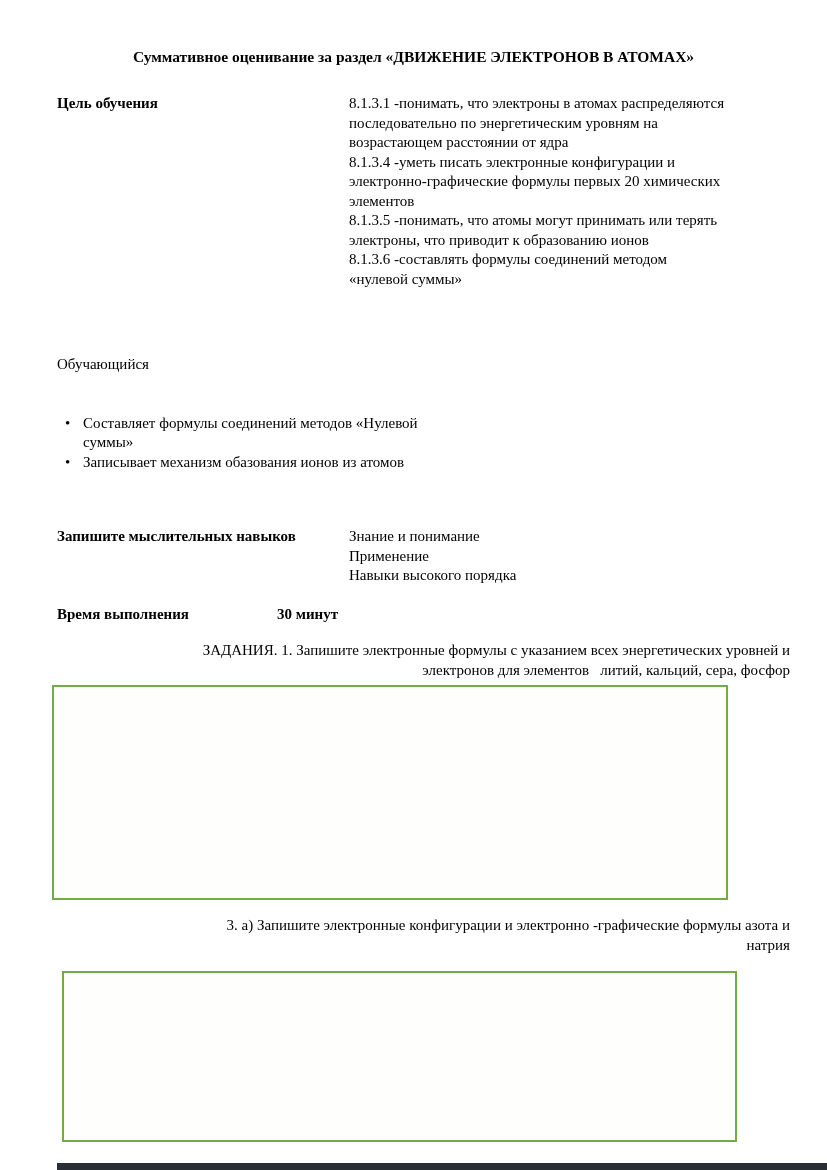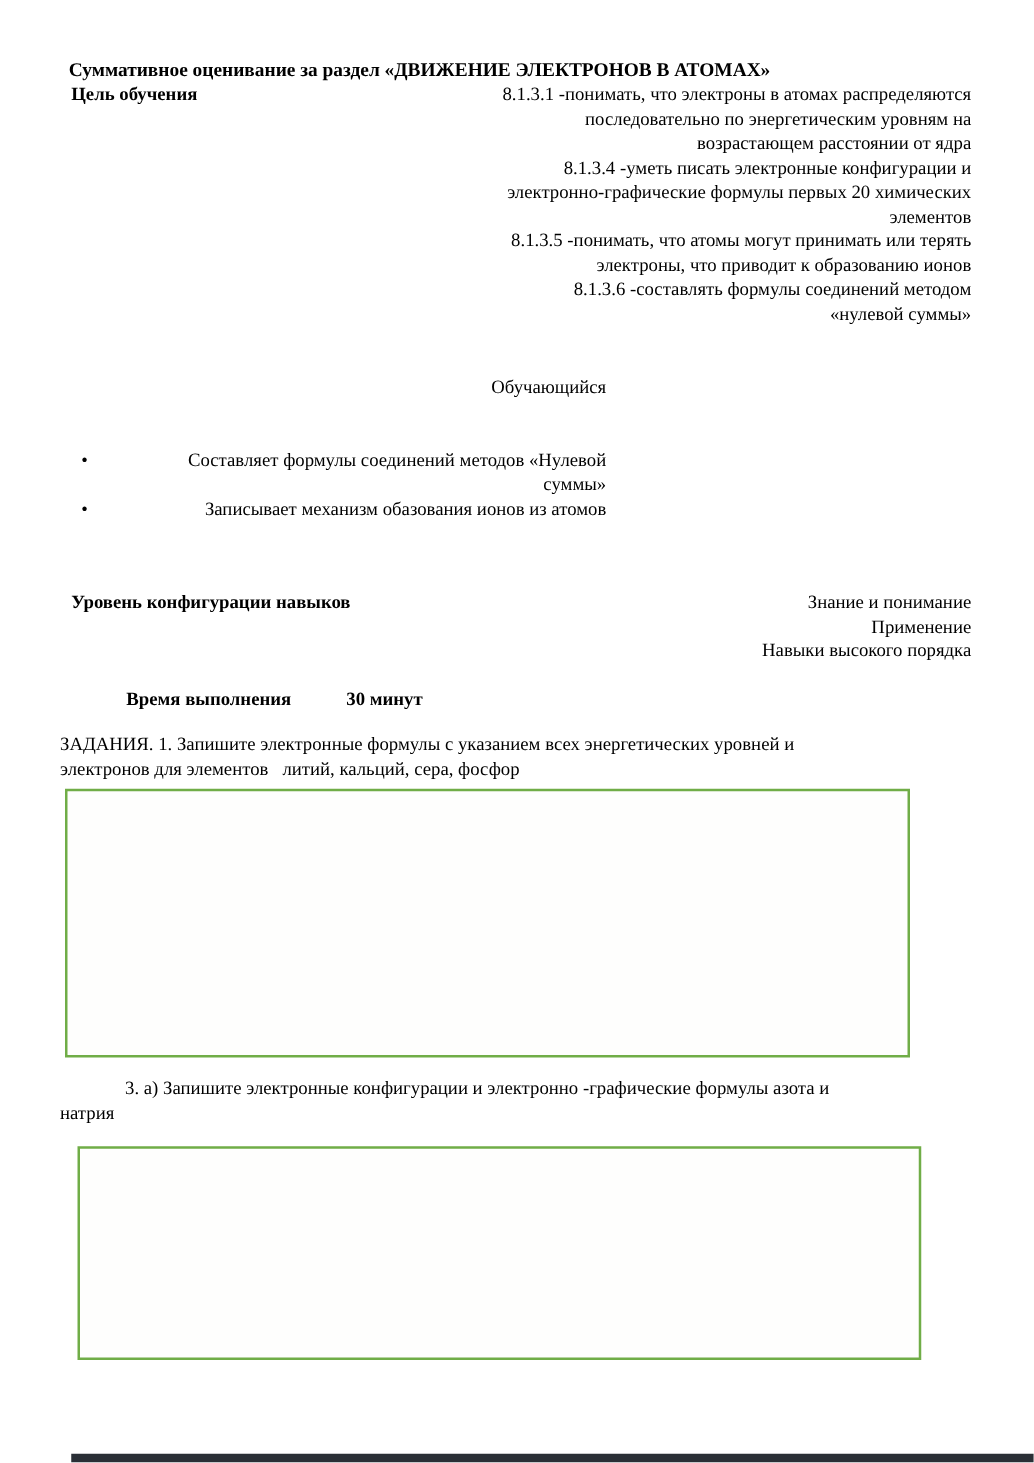--- a/index.html
+++ b/index.html
@@ -6,35 +6,35 @@
     --box-border:#70AD47;
     --bottom-strip:#2a2f36;
   }
   html,body{margin:0;padding:0;}
   body{
     width:827px;height:1170px;position:relative;background:#ffffff;
     font-family:"Liberation Serif", serif;
     font-size:15px;line-height:1.3;color:#000;overflow:hidden;
   }
   .title{
-    margin:0;padding:47px 55px 0;
+    margin:0;padding:47px 55px 0;text-align:center;
     font-weight:bold;font-size:15.5px;
   }
   .info{margin:0 30px 0 57px;}
-  .info-row{display:flex;margin-top:0;}
+  .info-row{display:flex;margin-top:27px;}
   .info-row.skills-row{margin-top:16px;}
   .info-label{width:292px;flex:none;font-weight:bold;}
-  .info-content{width:428px;white-space:pre-wrap;text-align:right;}
+  .info-content{width:428px;white-space:pre-wrap;}
   .intro{}
   .bullets{margin:0;padding:0;list-style:none;}
   .bullets li{position:relative;padding-left:26px;white-space:pre-wrap;}
   .bullets li::before{content:"\2022";position:absolute;left:8px;top:0;}
-  .time-row{display:flex;margin:19px 30px 0 57px;font-weight:bold;text-align:center;}
+  .time-row{display:flex;margin:19px 30px 0 57px;font-weight:bold;}
   .time-label{width:220px;flex:none;}
-  .task{margin:17px 37px 0 48px;white-space:pre-wrap;}
+  .task{margin:17px 37px 0 48px;white-space:pre-wrap;text-align:right;}
   .task2a{margin-top:16px;text-indent:52px;}
   .answer-box{border:2px solid var(--box-border);background:#fefefd;box-sizing:content-box;}
   .box1{margin:5px 0 0 52px;width:672px;height:211px;}
   .box2{margin:16px 0 0 62px;width:671px;height:167px;}
   .bottom-strip{position:absolute;left:57px;right:0;bottom:0;height:7px;background:var(--bottom-strip);}
 </style>
 </head>
 <body>
 
 <h1 class="title">Суммативное оценивание за раздел «ДВИЖЕНИЕ ЭЛЕКТРОНОВ В АТОМАХ»</h1>
@@ -57,21 +57,21 @@
 
   <div class="info-row">
     <div class="info-content">
       <div class="intro">Обучающийся</div>
       <ul class="bullets"><li>Составляет формулы соединений методов «Нулевой
 суммы»</li><li>Записывает механизм обазования ионов из атомов</li></ul>
     </div>
   </div>
 
   <div class="info-row skills-row">
-    <div class="info-label">Уровень конфигурации навыков</div>
+    <div class="info-label">Запишите мыслительных навыков</div>
     <div class="info-content">Знание и понимание
 Применение
 Навыки высокого порядка</div>
   </div>
 
 </div>
 
 <div class="time-row">
   <div class="time-label">Время выполнения</div>
   <div class="time-value">30 минут</div>

